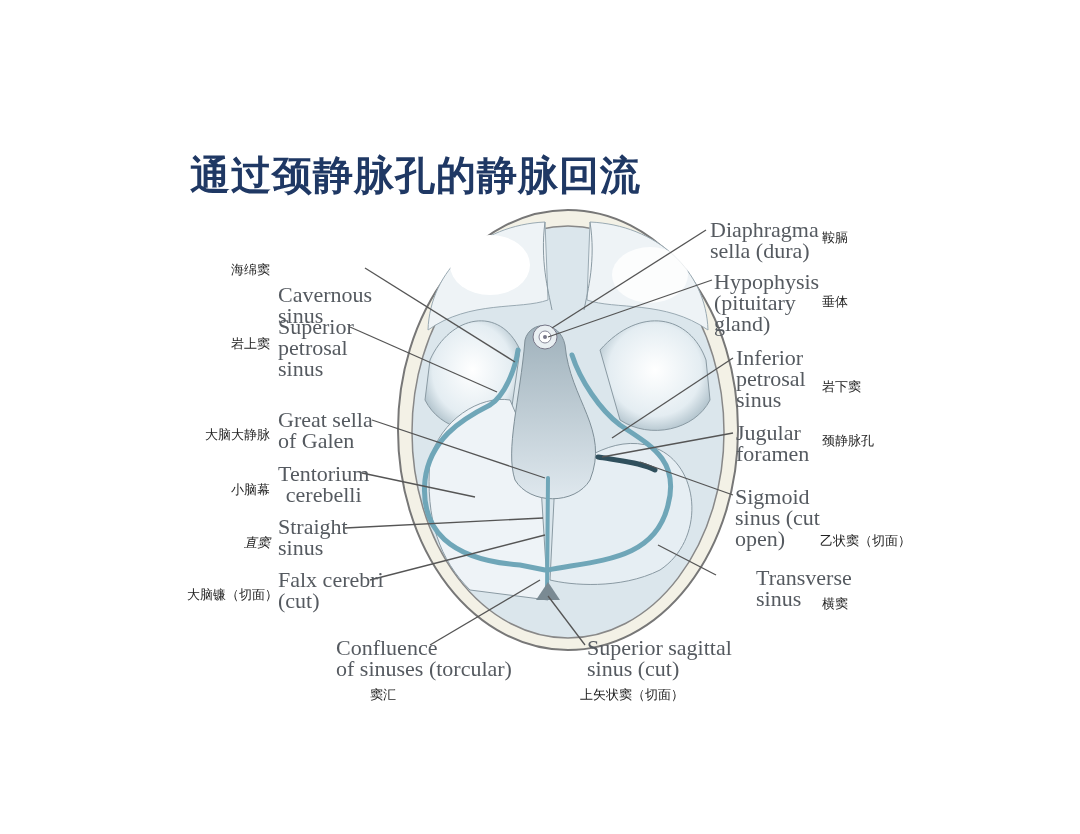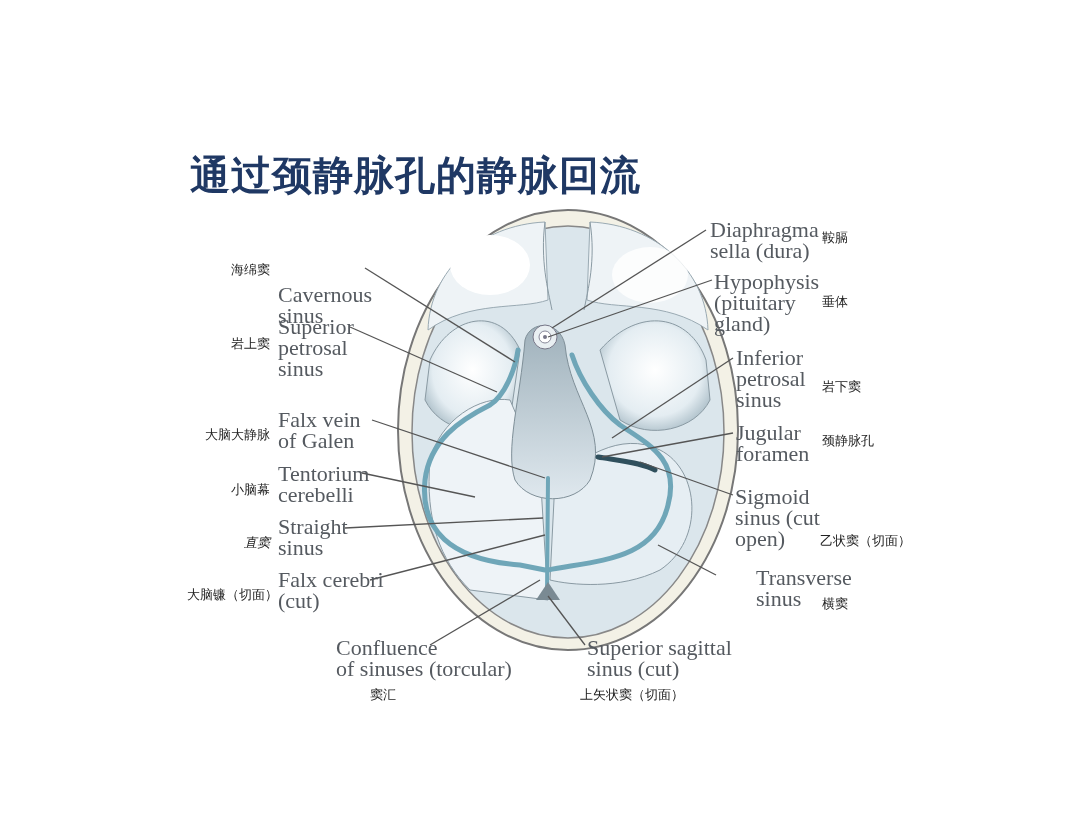--- a/index.html
+++ b/index.html
@@ -97,26 +97,26 @@
 <div class="zh r" style="left:150px;width:120px;top:259px;">海绵窦</div>
 
 <div class="en" style="left:278px;top:316px;">
   <div>Superior</div>
   <div>petrosal</div>
   <div>sinus</div>
 </div>
 <div class="zh r" style="left:150px;width:120px;top:333px;">岩上窦</div>
 
 <div class="en" style="left:278px;top:409px;">
-  <div>Falx vein</div>
+  <div>Great sella</div>
   <div>of Galen</div>
 </div>
 <div class="zh r" style="left:120px;width:150px;top:424px;">大脑大静脉</div>
 
-<div class="en" style="left:278px;top:463px;">
+<div class="en" style="left:278px;top:463px;text-align:center;">
   <div>Tentorium</div>
   <div>cerebelli</div>
 </div>
 <div class="zh r" style="left:150px;width:120px;top:479px;">小脑幕</div>
 
 <div class="en" style="left:278px;top:516px;">
   <div>Straight</div>
   <div>sinus</div>
 </div>
 <div class="zh r" style="left:150px;width:120px;top:532px;font-style:italic;">直窦</div>

